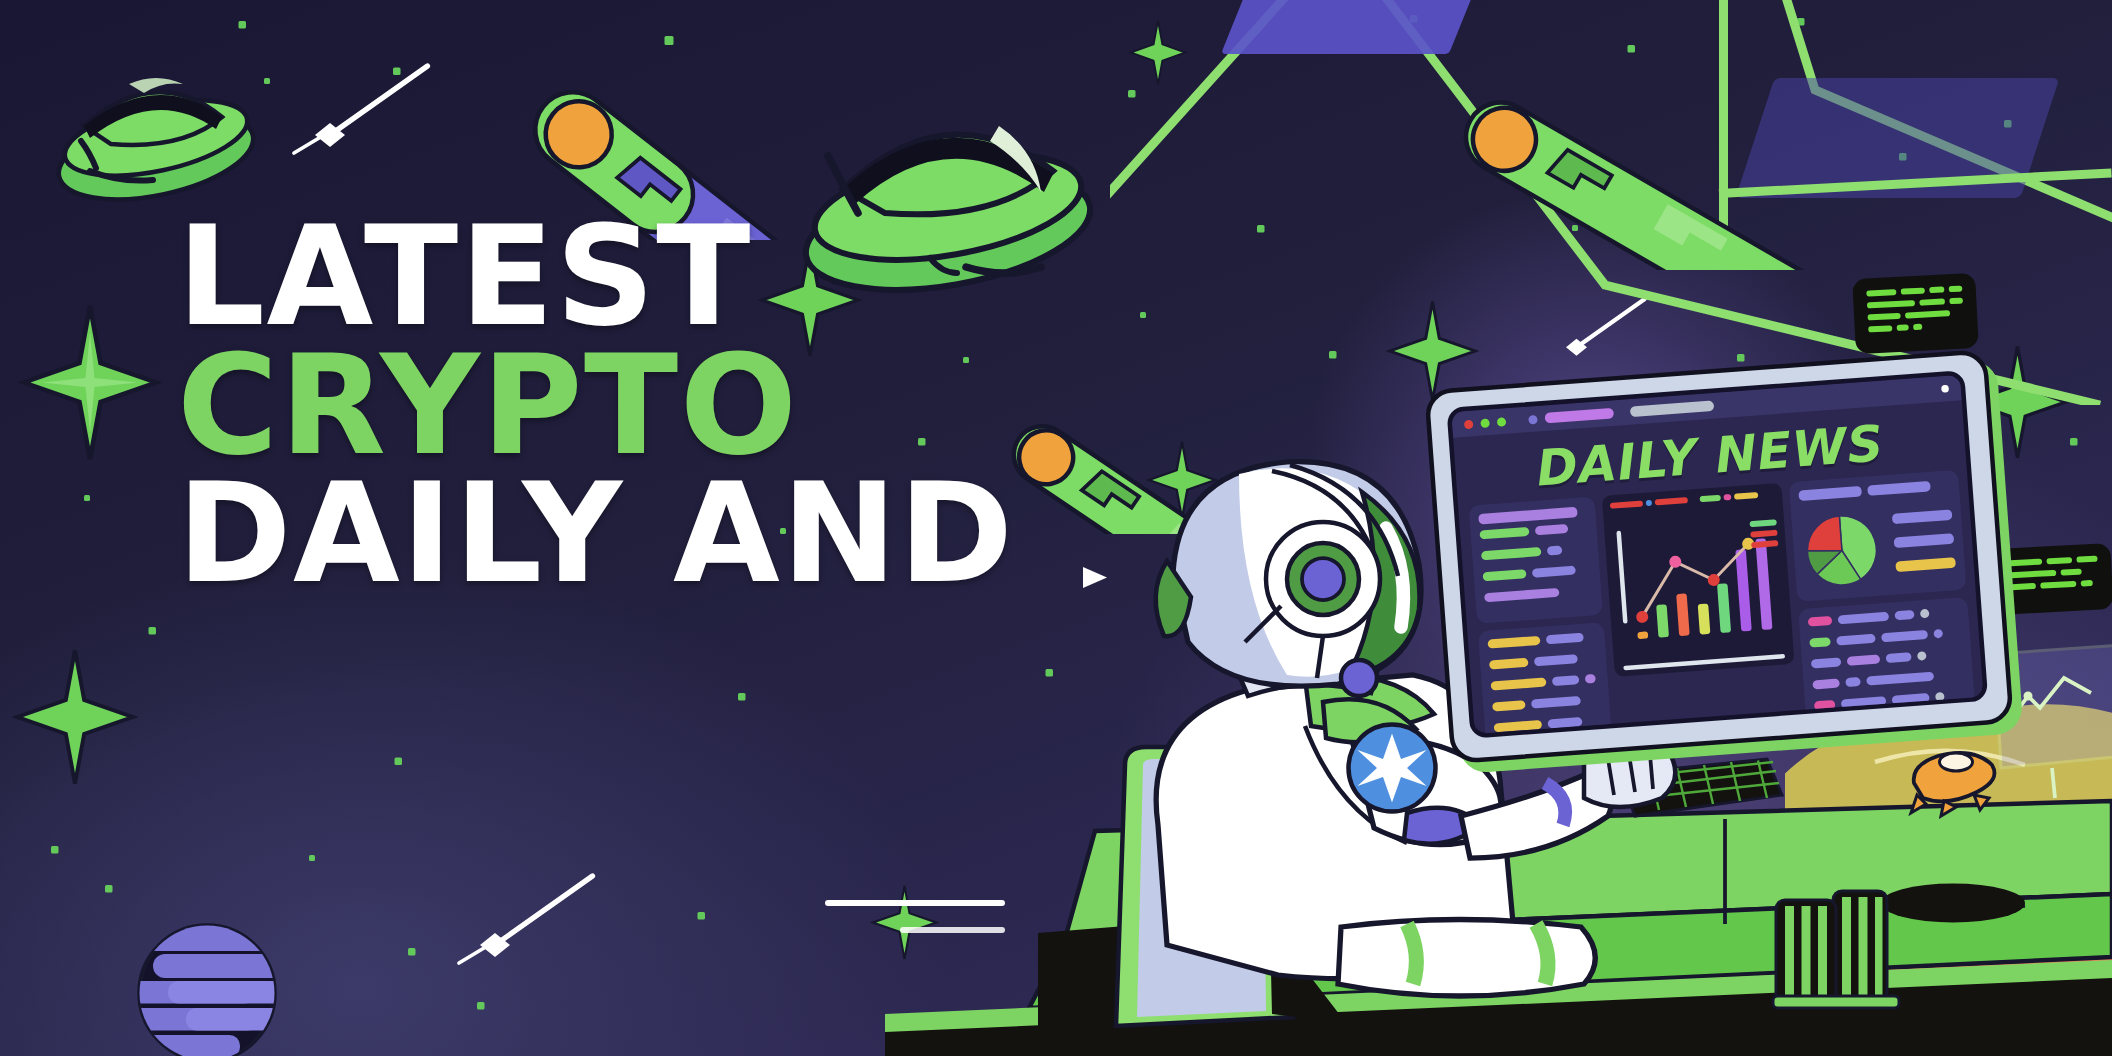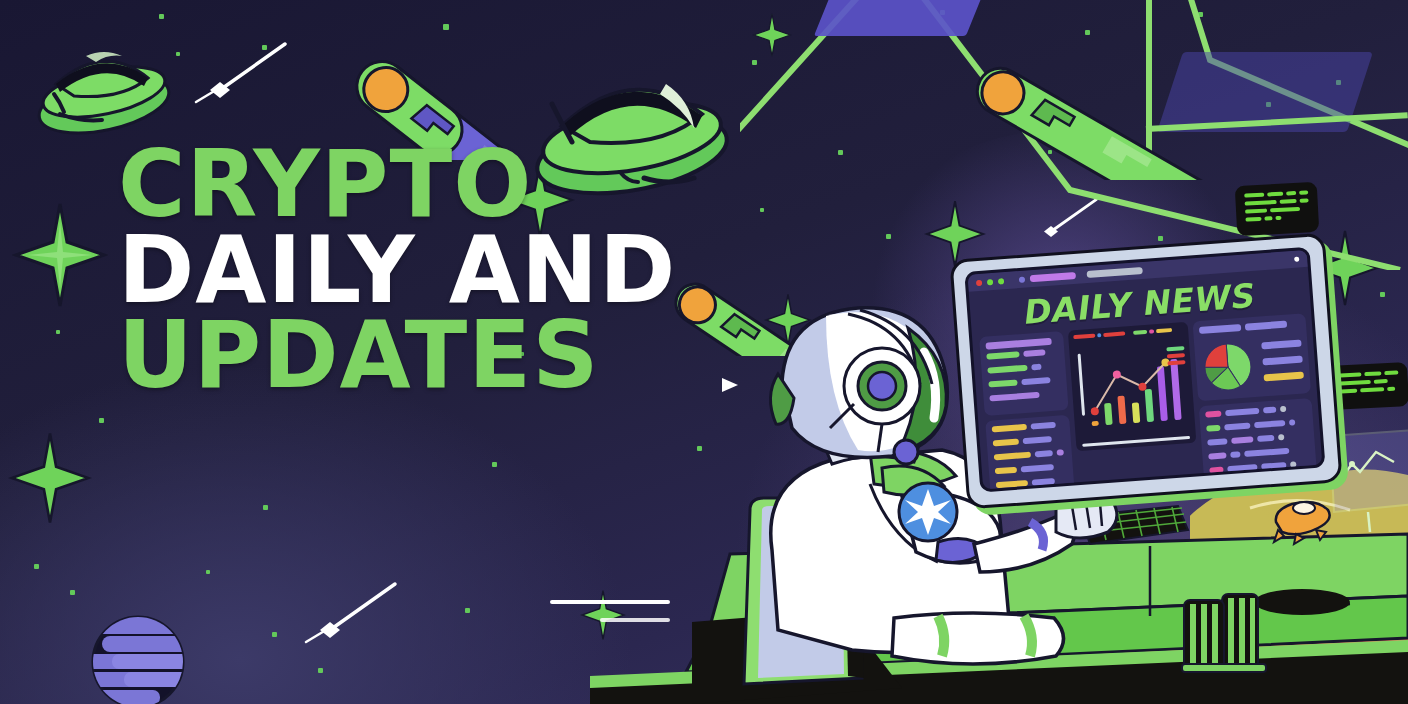--- a/index.html
+++ b/index.html
@@ -247,23 +247,23 @@
       <rect x="-6" y="40" width="86" height="15" rx="7" fill="#7b76d6"></rect>
       <rect x="22" y="40" width="100" height="15" rx="7" fill="#8a85e2"></rect>
       <rect x="-14" y="58" width="96" height="15" rx="7" fill="#7b76d6"></rect>
       <rect x="34" y="58" width="90" height="15" rx="7" fill="#8a85e2"></rect>
       <rect x="-4" y="76" width="74" height="15" rx="7" fill="#7b76d6"></rect>
       <rect x="28" y="92" width="96" height="16" rx="8" fill="#7b76d6"></rect>
     </g>
   </svg>
 
   <div id="headline">
+    <div class="hl-white">LATEST</div>
     <div class="hl-green">CRYPTO</div>
     <div class="hl-white">DAILY AND</div>
-    <div class="hl-green">UPDATES</div>
   </div>
 
   <svg class="abs" style="left:1020px;top:528px;" width="400" height="180" viewBox="0 0 400 180">
     <path d="M0 60 Q70 20 150 42 Q230 14 310 40 Q360 56 400 38 L400 180 L0 180 Z" fill="#ef7f5c" stroke="#16162c" stroke-width="3"></path>
     <path d="M40 72 Q90 58 120 78" stroke="#b9523c" stroke-width="2.5" fill="none"></path>
     <path d="M200 56 Q246 44 290 62" stroke="#f7b8a2" stroke-width="2.5" fill="none"></path>
     <path d="M250 96 Q300 86 356 104" stroke="#f7b8a2" stroke-width="2.5" fill="none"></path>
     <path d="M300 130 Q340 120 388 134" stroke="#f7b8a2" stroke-width="2.5" fill="none"></path>
     <path d="M230 76 l14 8 l-12 8" stroke="#f7b8a2" stroke-width="2.5" fill="none"></path>
     <circle cx="30" cy="92" r="3" fill="#b9523c"></circle>

